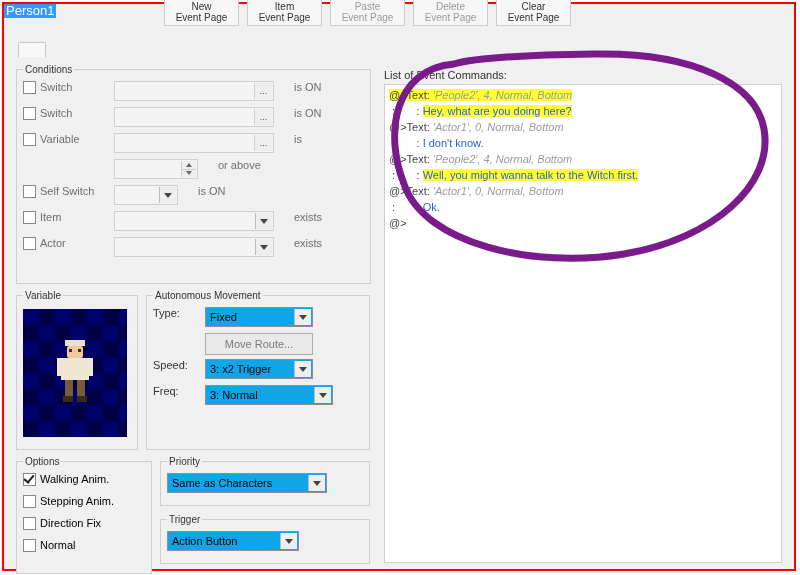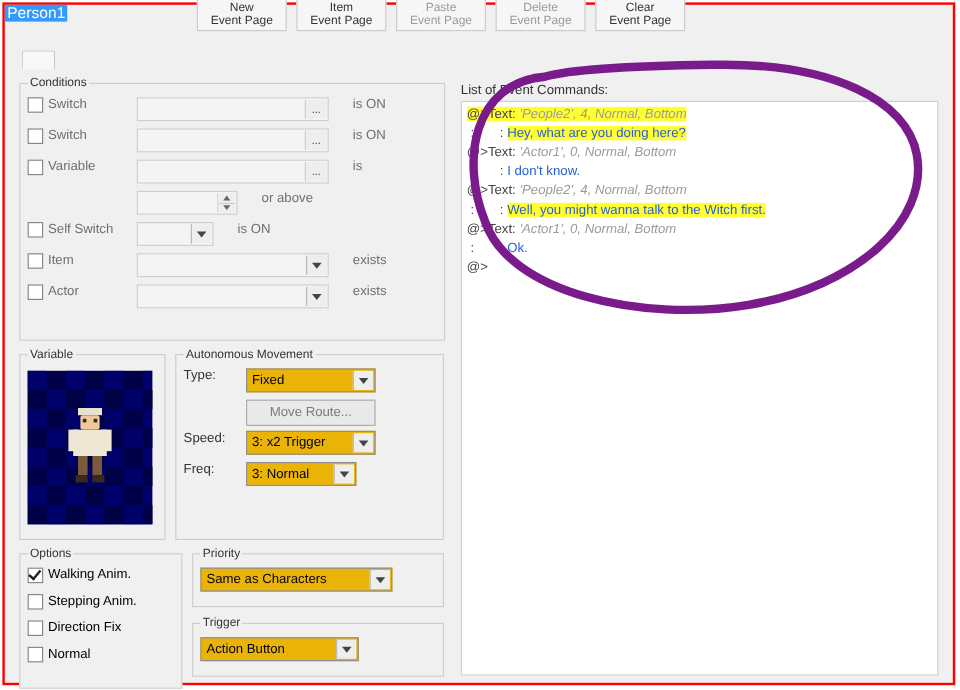--- a/index.html
+++ b/index.html
@@ -127,21 +127,21 @@
     position: absolute; right: 1px; top: 1px; bottom: 1px;
     width: 18px;
     background: #eee;
     border-left: 1px solid #cfcfcf;
     display:flex; align-items:center; justify-content:center;
     font-size: 9px; color: #444;
   }
   .combo {
     height: 20px;
     border: 1px solid #8f8f8f;
-    background: #eab308;
+    background: #0ea5e9;
     display: inline-flex;
     align-items: center;
     padding-left: 4px;
     position: relative;
   }
   .combo .arrow {
     position: absolute; right: 1px; top: 1px; bottom: 1px;
     width: 17px;
     background: #eee;
     border-left: 1px solid #bbb;
@@ -343,21 +343,21 @@
         <span style="width:48px;color:#333">Speed:</span>
         <span class="combo" style="width:108px">
             <span>3: x2 Trigger</span>
             <span class="arrow">
               <span class="tri"></span>
             </span>
           </span>
       </div>
       <div class="row">
         <span style="width:48px;color:#333">Freq:</span>
-        <span class="combo" style="width:92px">
+        <span class="combo" style="width:128px">
             <span>3: Normal</span>
             <span class="arrow">
               <span class="tri"></span>
             </span>
           </span>
       </div>
     </fieldset>
 
     <fieldset class="group options">
       <legend>Options</legend>

